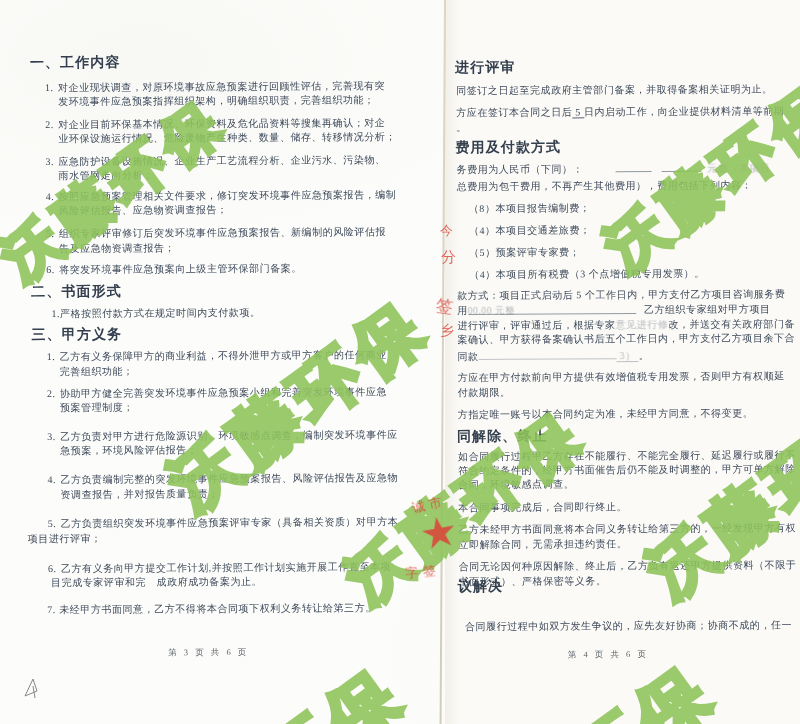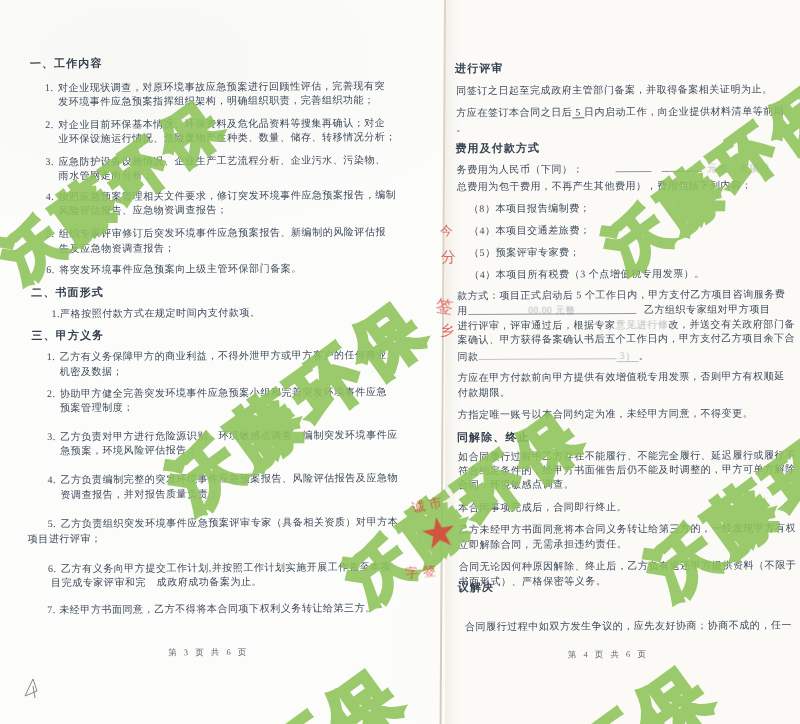--- a/index.html
+++ b/index.html
@@ -10,21 +10,21 @@
       #fcfcfa;
     font-family:"Liberation Serif","DejaVu Serif",serif;}
   .sheet-right{position:absolute;left:445px;top:0;width:355px;height:724px;
     background:linear-gradient(to right, rgba(208,198,176,.20), rgba(255,255,255,0) 14px),#fbfaf7;}
   .edge{position:absolute;left:444px;top:0;width:2px;height:724px;
     background:linear-gradient(to bottom,#d8cfbd,#cdc4b0);opacity:.85;
     transform:rotate(.35deg);transform-origin:top left;}
   .tilt{position:absolute;inset:0;transform:rotate(-.35deg);transform-origin:60px 80px;}
   .line{position:absolute;white-space:nowrap;font-size:10px;letter-spacing:.55px;
     color:#3c4859;line-height:12px;}
-  .h{font-weight:700;font-size:11px;letter-spacing:1.1px;color:#333f4e;}
+  .h{font-weight:700;font-size:14px;letter-spacing:1.1px;color:#333f4e;}
   .no{position:absolute;left:-13px;top:0;}
   .u{border-bottom:1px solid rgba(60,72,89,.85);padding:0 3px;}
   .blank{display:inline-block;border-bottom:1px solid rgba(60,72,89,.55);height:9px;vertical-align:baseline;}
   .dim{opacity:.38;filter:blur(.5px);}
   .footer{position:absolute;font-size:8.5px;letter-spacing:2.5px;color:#5a5f66;text-align:center;}
   .wm{position:absolute;font-family:"Liberation Sans","DejaVu Sans",sans-serif;font-weight:800;
     color:rgba(150,201,92,.16);-webkit-text-stroke:5px #8ec45a;letter-spacing:9px;
     white-space:nowrap;opacity:.88;transform:translate(-50%,-50%) rotate(-36deg);pointer-events:none;}
   .seal{position:absolute;color:#dc4238;filter:blur(.7px);opacity:.78;
     font-family:"DejaVu Sans",sans-serif;pointer-events:none;}
@@ -57,21 +57,21 @@
     <div class="line" style="left:58px;top:243px">告及应急物资调查报告；</div>
 
     <div class="line" style="left:58px;top:264px"><span class="no">6.</span><span>将突发环境事件应急预案向上级主管环保部门备案。</span></div>
 
     <div class="line h" style="left:30px;top:286px">二、书面形式</div>
     <div class="line" style="left:50px;top:308px">1.严格按照付款方式在规定时间内支付款项。</div>
 
     <div class="line h" style="left:30px;top:329px">三、甲方义务</div>
 
     <div class="line" style="left:58px;top:351px"><span class="no">1.</span><span>乙方有义务保障甲方的商业利益，不得外泄甲方或甲方客户的任何商业</span></div>
-    <div class="line" style="left:58px;top:366px">机密及数据；</div>
+    <div class="line" style="left:58px;top:366px">完善组织功能；</div>
 
     <div class="line" style="left:58px;top:388px"><span class="no">2.</span><span>协助甲方健全完善突发环境事件应急预案小组和完善突发环境事件应急</span></div>
     <div class="line" style="left:58px;top:402px">预案管理制度；</div>
 
     <div class="line" style="left:58px;top:431px"><span class="no">3.</span><span>乙方负责对甲方进行危险源识别、环境敏感点调查，编制突发环境事件应</span></div>
     <div class="line" style="left:58px;top:445px">急预案，环境风险评估报告；</div>
 
     <div class="line" style="left:58px;top:474px"><span class="no">4.</span><span>乙方负责编制完整的突发环境事件应急预案报告、风险评估报告及应急物</span></div>
     <div class="line" style="left:58px;top:489px">资调查报告，并对报告质量负责；</div>
 
@@ -95,21 +95,21 @@
     <div class="line h" style="left:455px;top:142px">费用及付款方式</div>
     <div class="line" style="left:456px;top:163px"><span>务费用为人民币（下同）：</span><span class="blank" style="width:36px;margin-left:32px"></span><span class="blank" style="width:40px;margin-left:10px"></span><span class="dim" style="margin-left:6px">元整（本项目</span></div>
     <div class="line" style="left:456px;top:181px">总费用为包干费用，不再产生其他费用），费用包括下列内容：</div>
 
     <div class="line" style="left:468px;top:203px">（8）本项目报告编制费；</div>
     <div class="line" style="left:468px;top:225px">（4）本项目交通差旅费；</div>
     <div class="line" style="left:468px;top:247px">（5）预案评审专家费；</div>
     <div class="line" style="left:468px;top:269px">（4）本项目所有税费（3 个点增值税专用发票）。</div>
 
     <div class="line" style="left:456px;top:290px">款方式：项目正式启动后 5 个工作日内，甲方支付乙方项目咨询服务费</div>
-    <div class="line" style="left:456px;top:305px"><span>用</span><span class="blank" style="width:168px;text-align:center"><span class="dim" style="font-size:9.5px">00.00 元整</span></span><span style="margin-left:8px">乙方组织专家组对甲方项目</span></div>
+    <div class="line" style="left:456px;top:305px"><span>用</span><span class="blank" style="width:168px;text-align:left"><span class="dim" style="font-size:9.5px">00.00 元整</span></span><span style="margin-left:8px">乙方组织专家组对甲方项目</span></div>
     <div class="line" style="left:456px;top:320px"><span>进行评审，评审通过后，根据专家</span><span class="dim">意见进行修</span><span>改，并送交有关政府部门备</span></div>
     <div class="line" style="left:456px;top:334px">案确认、甲方获得备案确认书后五个工作日内，甲方支付乙方项目余下合</div>
     <div class="line" style="left:456px;top:350px"><span>同款</span><span class="blank" style="width:138px;border-bottom-color:rgba(60,72,89,.3)"></span><span class="u dim">3）</span><span>。</span></div>
 
     <div class="line" style="left:456px;top:372px">方应在甲方付款前向甲方提供有效增值税专用发票，否则甲方有权顺延</div>
     <div class="line" style="left:456px;top:387px">付款期限。</div>
 
     <div class="line" style="left:456px;top:409px">方指定唯一账号以本合同约定为准，未经甲方同意，不得变更。</div>
 
     <div class="line h" style="left:455px;top:431px">同解除、终止</div>

